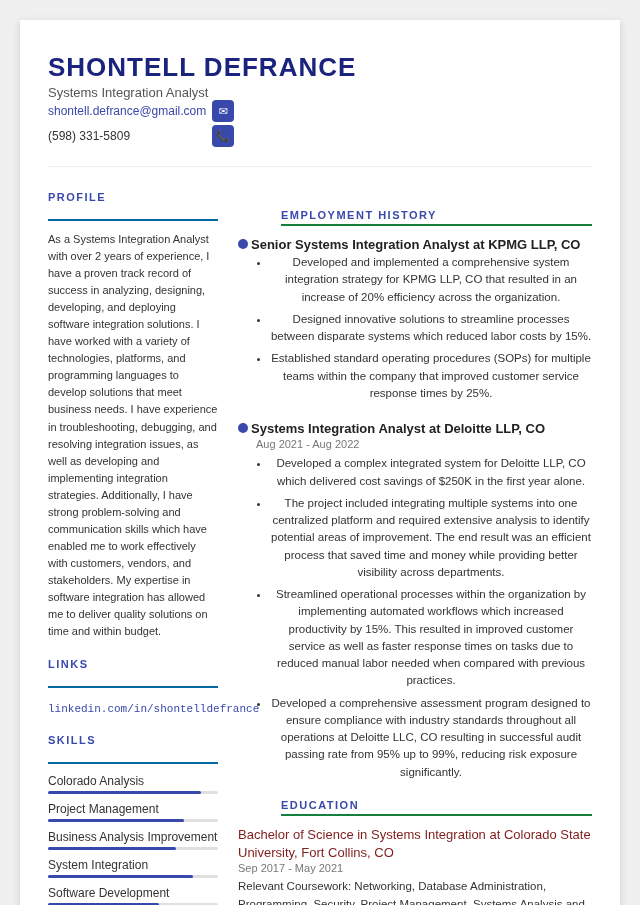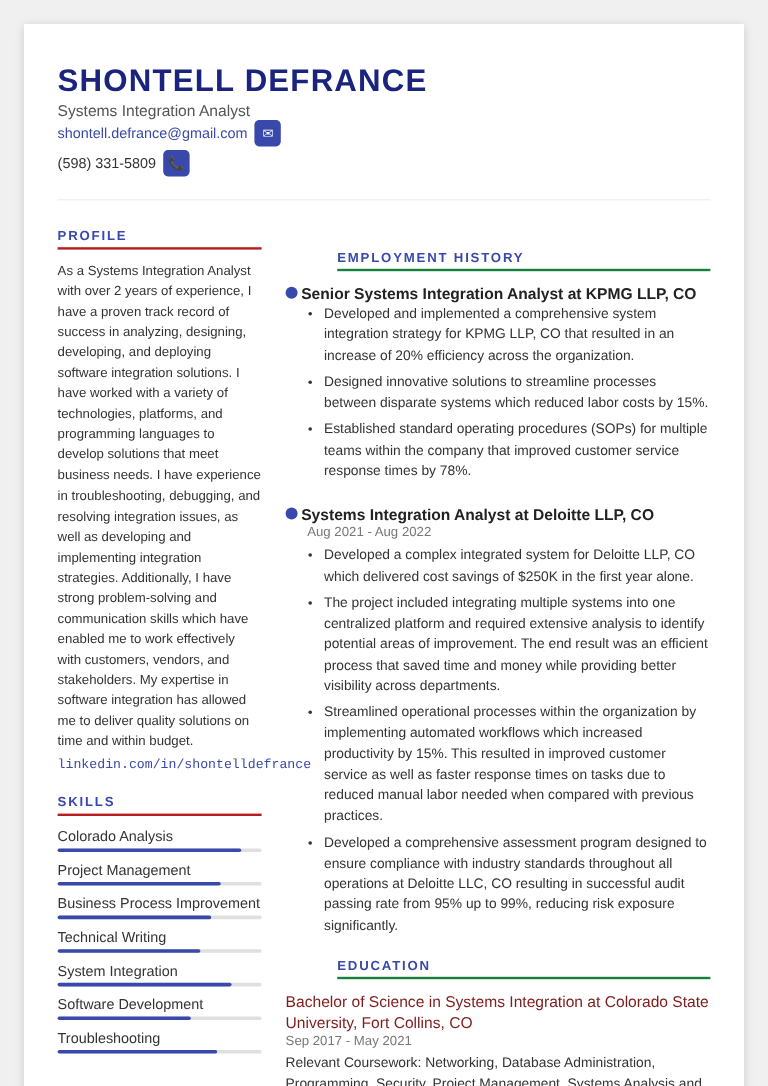--- a/index.html
+++ b/index.html
@@ -40,21 +40,21 @@
       margin-top: 2px;
     }
     .header-right {
       text-align: right;
       font-size: 12px;
       color: #333;
     }
     .header-right .contact-row {
       display: flex;
       align-items: center;
-      justify-content: flex-start;
+      justify-content: space-between;
       gap: 6px;
       margin-bottom: 3px;
     }
     .header-right a {
       color: #3949ab;
       text-decoration: none;
     }
     .contact-icon {
       width: 22px;
       height: 22px;
@@ -81,22 +81,22 @@
       flex: 1;
     }
 
     
     .section-title {
       font-size: 11px;
       font-weight: 700;
       color: #3949ab;
       letter-spacing: 1.5px;
       text-transform: uppercase;
-      border-bottom: 2px solid #b91c1c;
-      padding-bottom: 3px;
+      border-bottom: 2px solid #0369a1;
+      padding-bottom: 16px;
       margin-bottom: 10px;
       margin-top: 18px;
     }
     .left-col .section-title:first-child { margin-top: 0; }
 
     
     .profile-text {
       font-size: 11px;
       color: #333;
       line-height: 1.55;
@@ -155,20 +155,21 @@
     }
     .job-date {
       font-size: 11px;
       color: #777;
       margin-left: 18px;
       margin-bottom: 5px;
     }
     .job-bullets {
       margin-left: 18px;
       padding-left: 14px;
+      text-align: center;
     }
     .job-bullets li {
       font-size: 11.5px;
       color: #333;
       line-height: 1.5;
       margin-bottom: 5px;
     }
 
     
     .edu-degree {
@@ -226,47 +227,42 @@
 
   <div class="body">
 
     <div class="left-col">
 
       
       <div class="section-title">PROFILE</div>
       <p class="profile-text">As a Systems Integration Analyst with over 2 years of experience, I have a proven track record of success in analyzing, designing, developing, and deploying software integration solutions. I have worked with a variety of technologies, platforms, and programming languages to develop solutions that meet business needs. I have experience in troubleshooting, debugging, and resolving integration issues, as well as developing and implementing integration strategies. Additionally, I have strong problem-solving and communication skills which have enabled me to work effectively with customers, vendors, and stakeholders. My expertise in software integration has allowed me to deliver quality solutions on time and within budget.</p>
 
       
+      <div class="section-title">LINKS</div>
       <a class="link-item">linkedin.com/in/shontelldefrance</a>
 
       
       <div class="section-title">SKILLS</div>
       <div id="skills-container">
           <div class="skill-item">
     <div class="skill-name">Colorado Analysis</div>
     <div class="skill-bar-bg">
       <div class="skill-bar-fill" style="width:90%"></div>
     </div>
   </div>
           <div class="skill-item">
     <div class="skill-name">Project Management</div>
     <div class="skill-bar-bg">
       <div class="skill-bar-fill" style="width:80%"></div>
     </div>
   </div>
           <div class="skill-item">
-    <div class="skill-name">Business Process Improvement</div>
+    <div class="skill-name">Business Analysis Improvement</div>
     <div class="skill-bar-bg">
       <div class="skill-bar-fill" style="width:75%"></div>
-    </div>
-  </div>
-          <div class="skill-item">
-    <div class="skill-name">Technical Writing</div>
-    <div class="skill-bar-bg">
-      <div class="skill-bar-fill" style="width:70%"></div>
     </div>
   </div>
           <div class="skill-item">
     <div class="skill-name">System Integration</div>
     <div class="skill-bar-bg">
       <div class="skill-bar-fill" style="width:85%"></div>
     </div>
   </div>
           <div class="skill-item">
     <div class="skill-name">Software Development</div>
@@ -293,21 +289,21 @@
       <div class="section-title-right">EMPLOYMENT HISTORY</div>
       <div id="employment-container">
           <div class="job">
             <div class="job-title-row">
               <div class="job-dot"></div>
               <div class="job-title">Senior Systems Integration Analyst at KPMG LLP, CO</div>
             </div>
             <ul class="job-bullets">
               <li>Developed and implemented a comprehensive system integration strategy for KPMG LLP, CO that resulted in an increase of 20% efficiency across the organization.</li>
               <li>Designed innovative solutions to streamline processes between disparate systems which reduced labor costs by 15%.</li>
-              <li>Established standard operating procedures (SOPs) for multiple teams within the company that improved customer service response times by 78%.</li>
+              <li>Established standard operating procedures (SOPs) for multiple teams within the company that improved customer service response times by 25%.</li>
             </ul>
           </div>
           <div class="job">
             <div class="job-title-row">
               <div class="job-dot"></div>
               <div class="job-title">Systems Integration Analyst at Deloitte LLP, CO</div>
             </div>
             <div class="job-date">Aug 2021 - Aug 2022</div>
             <ul class="job-bullets">
               <li>Developed a complex integrated system for Deloitte LLP, CO which delivered cost savings of $250K in the first year alone.</li>

